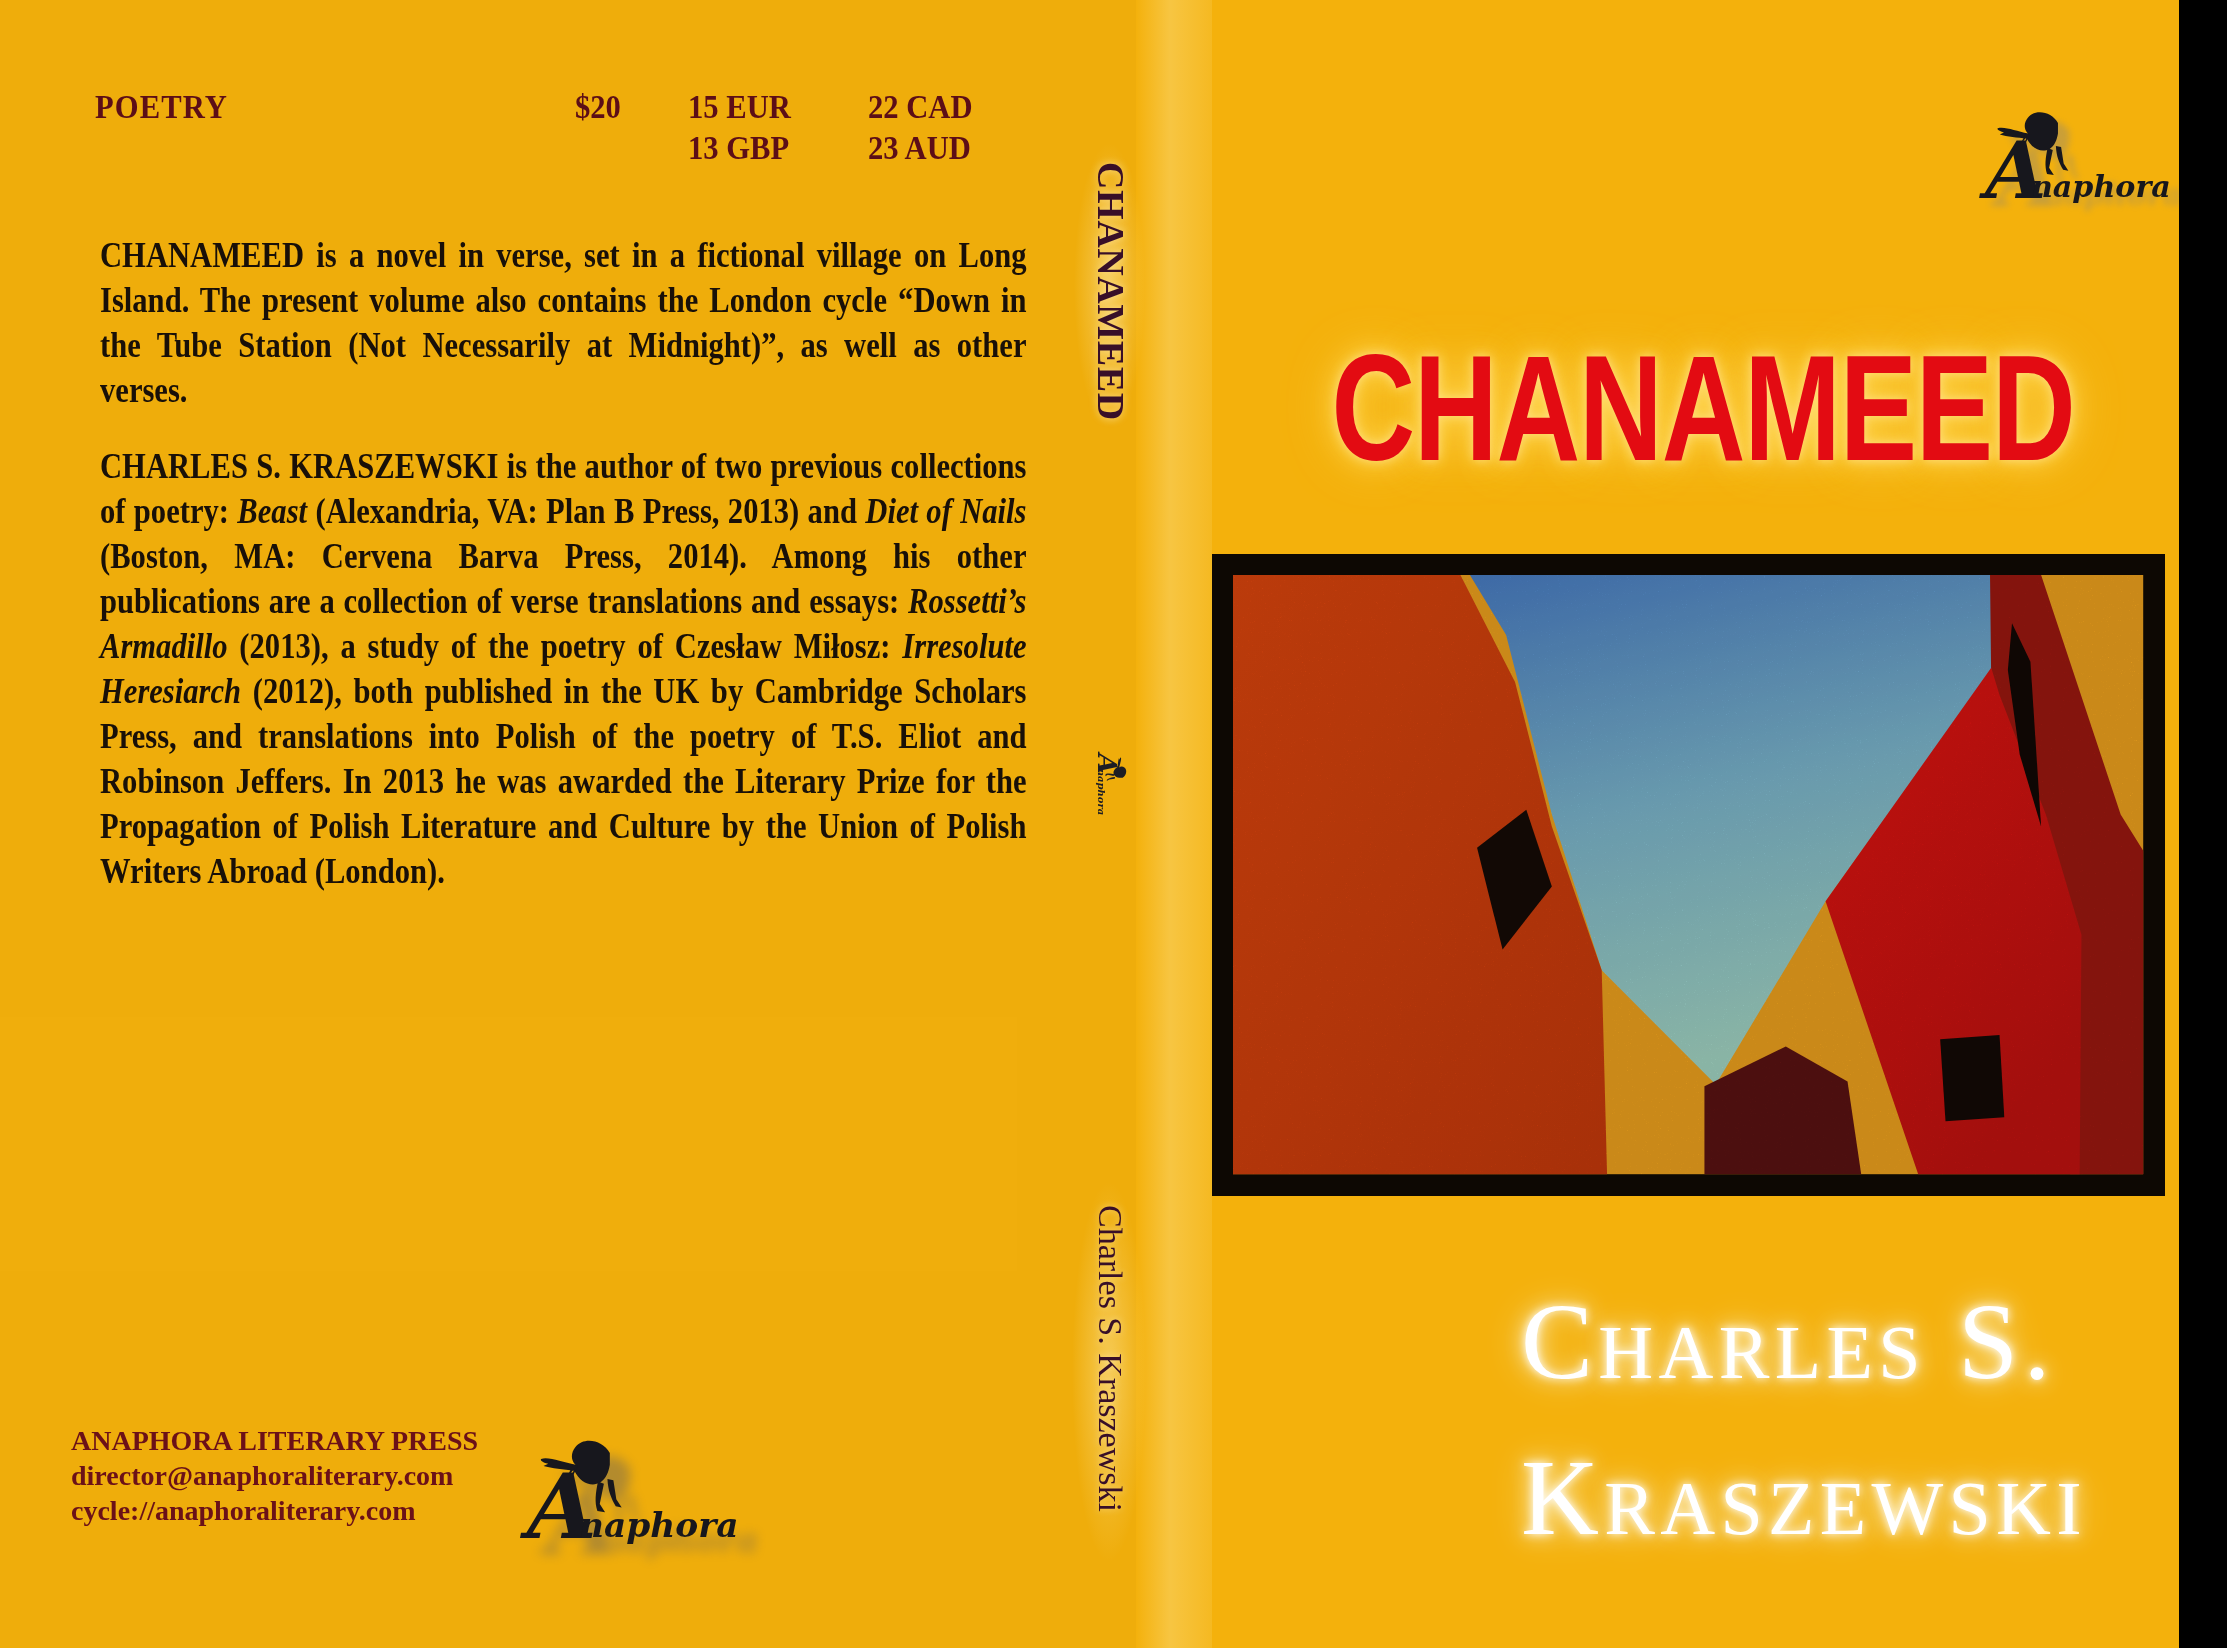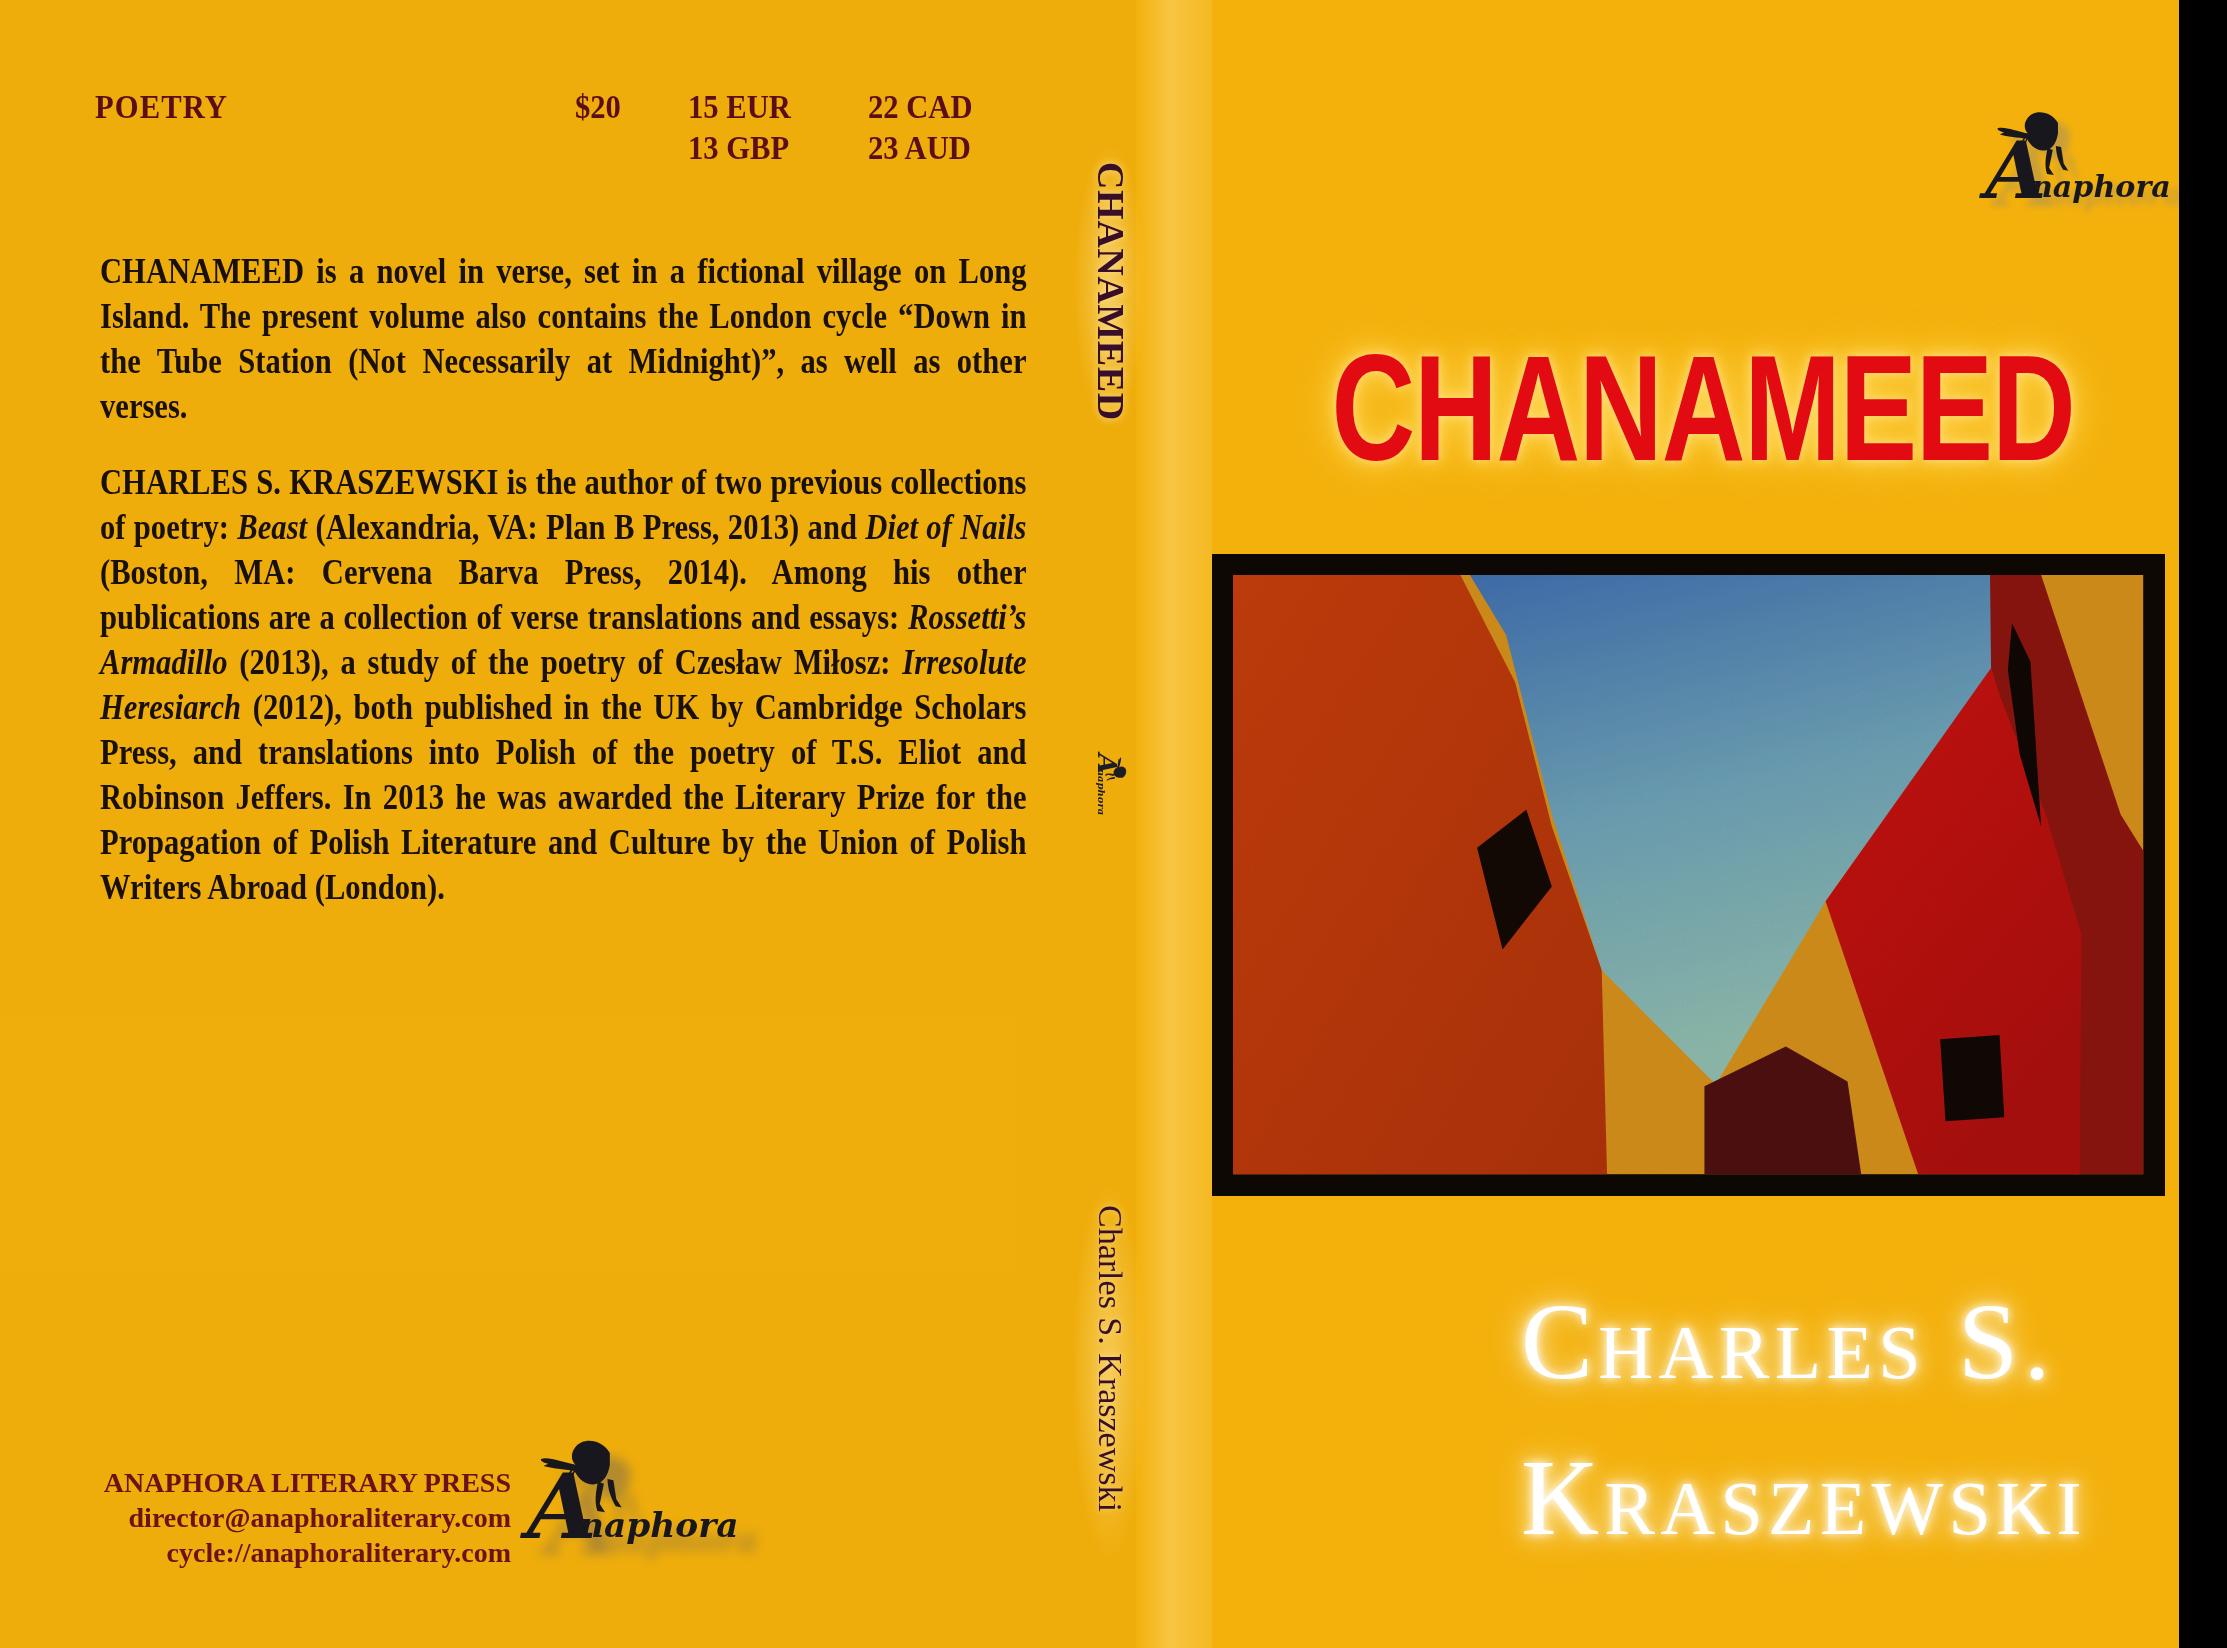--- a/index.html
+++ b/index.html
@@ -7,25 +7,25 @@
          background:#F4B10C;
          font-family:"Liberation Serif",serif;}
   .abs{position:absolute;}
   .noninteract{cursor:default;}
 
   
   .maroon-bold{color:#5C0E17;font-weight:700;}
   .cat{font-size:34px;letter-spacing:1.2px;transform:scaleX(0.9);transform-origin:0 0;white-space:nowrap;}
   .price{font-size:34px;transform:scaleX(0.9);transform-origin:0 0;white-space:nowrap;}
 
-  .para{color:#191008;font-weight:700;text-align:justify;margin-top:16px;}
+  .para{color:#191008;font-weight:700;text-align:justify;}
   .para-inner{font-size:36px;line-height:45px;transform:scaleX(0.85);transform-origin:0 0;}
   .para-inner i{font-style:italic;}
 
-  .pub{color:#6B1118;font-weight:700;text-align:right;margin-top:42px;}
+  .pub{color:#6B1118;font-weight:700;text-align:left;}
   .pub div{font-size:28px;line-height:35px;white-space:nowrap;}
 
   
   .spine-rot{transform:rotate(90deg);transform-origin:0 0;white-space:nowrap;}
   .spine-title{font-size:38px;font-weight:700;color:#380F28;letter-spacing:0.6px;
                text-shadow:0 0 8.3px rgba(255,240,190,.7);}
   .spine-author{font-size:34px;font-weight:400;color:#380F28;
                 text-shadow:0 0 7.1px rgba(255,240,190,.6);}
   .fold-highlight{left:1136px;top:0;width:76px;height:1648px;
       background:linear-gradient(90deg,rgba(255,240,170,0) 0%,rgba(255,244,190,.30) 45%,rgba(255,244,190,.12) 100%);}

